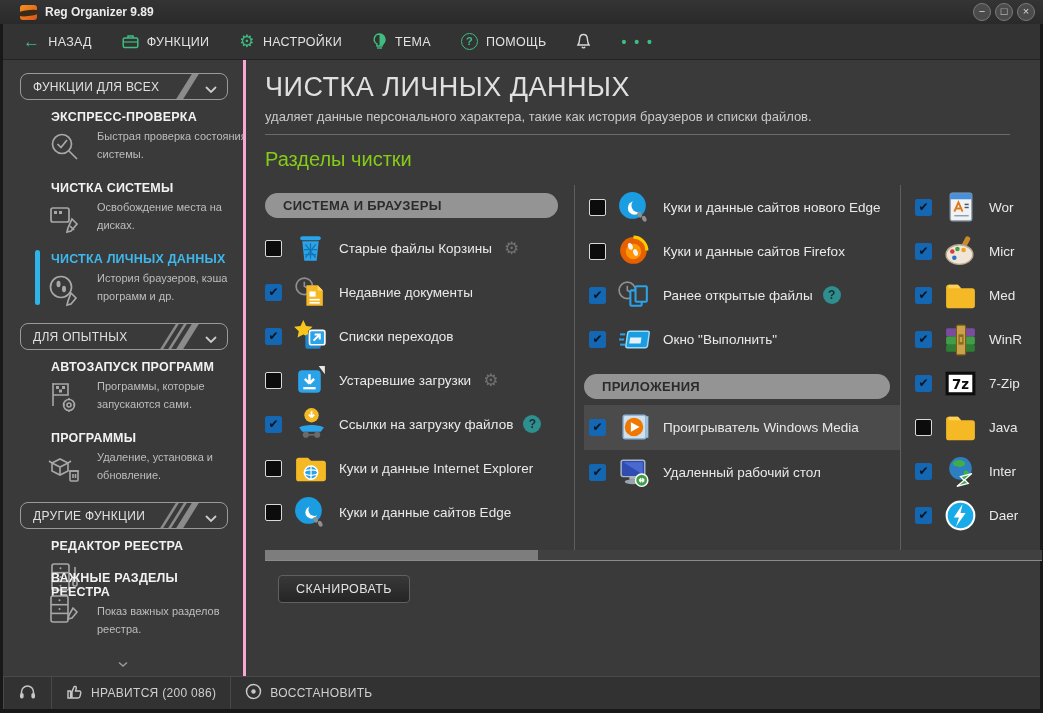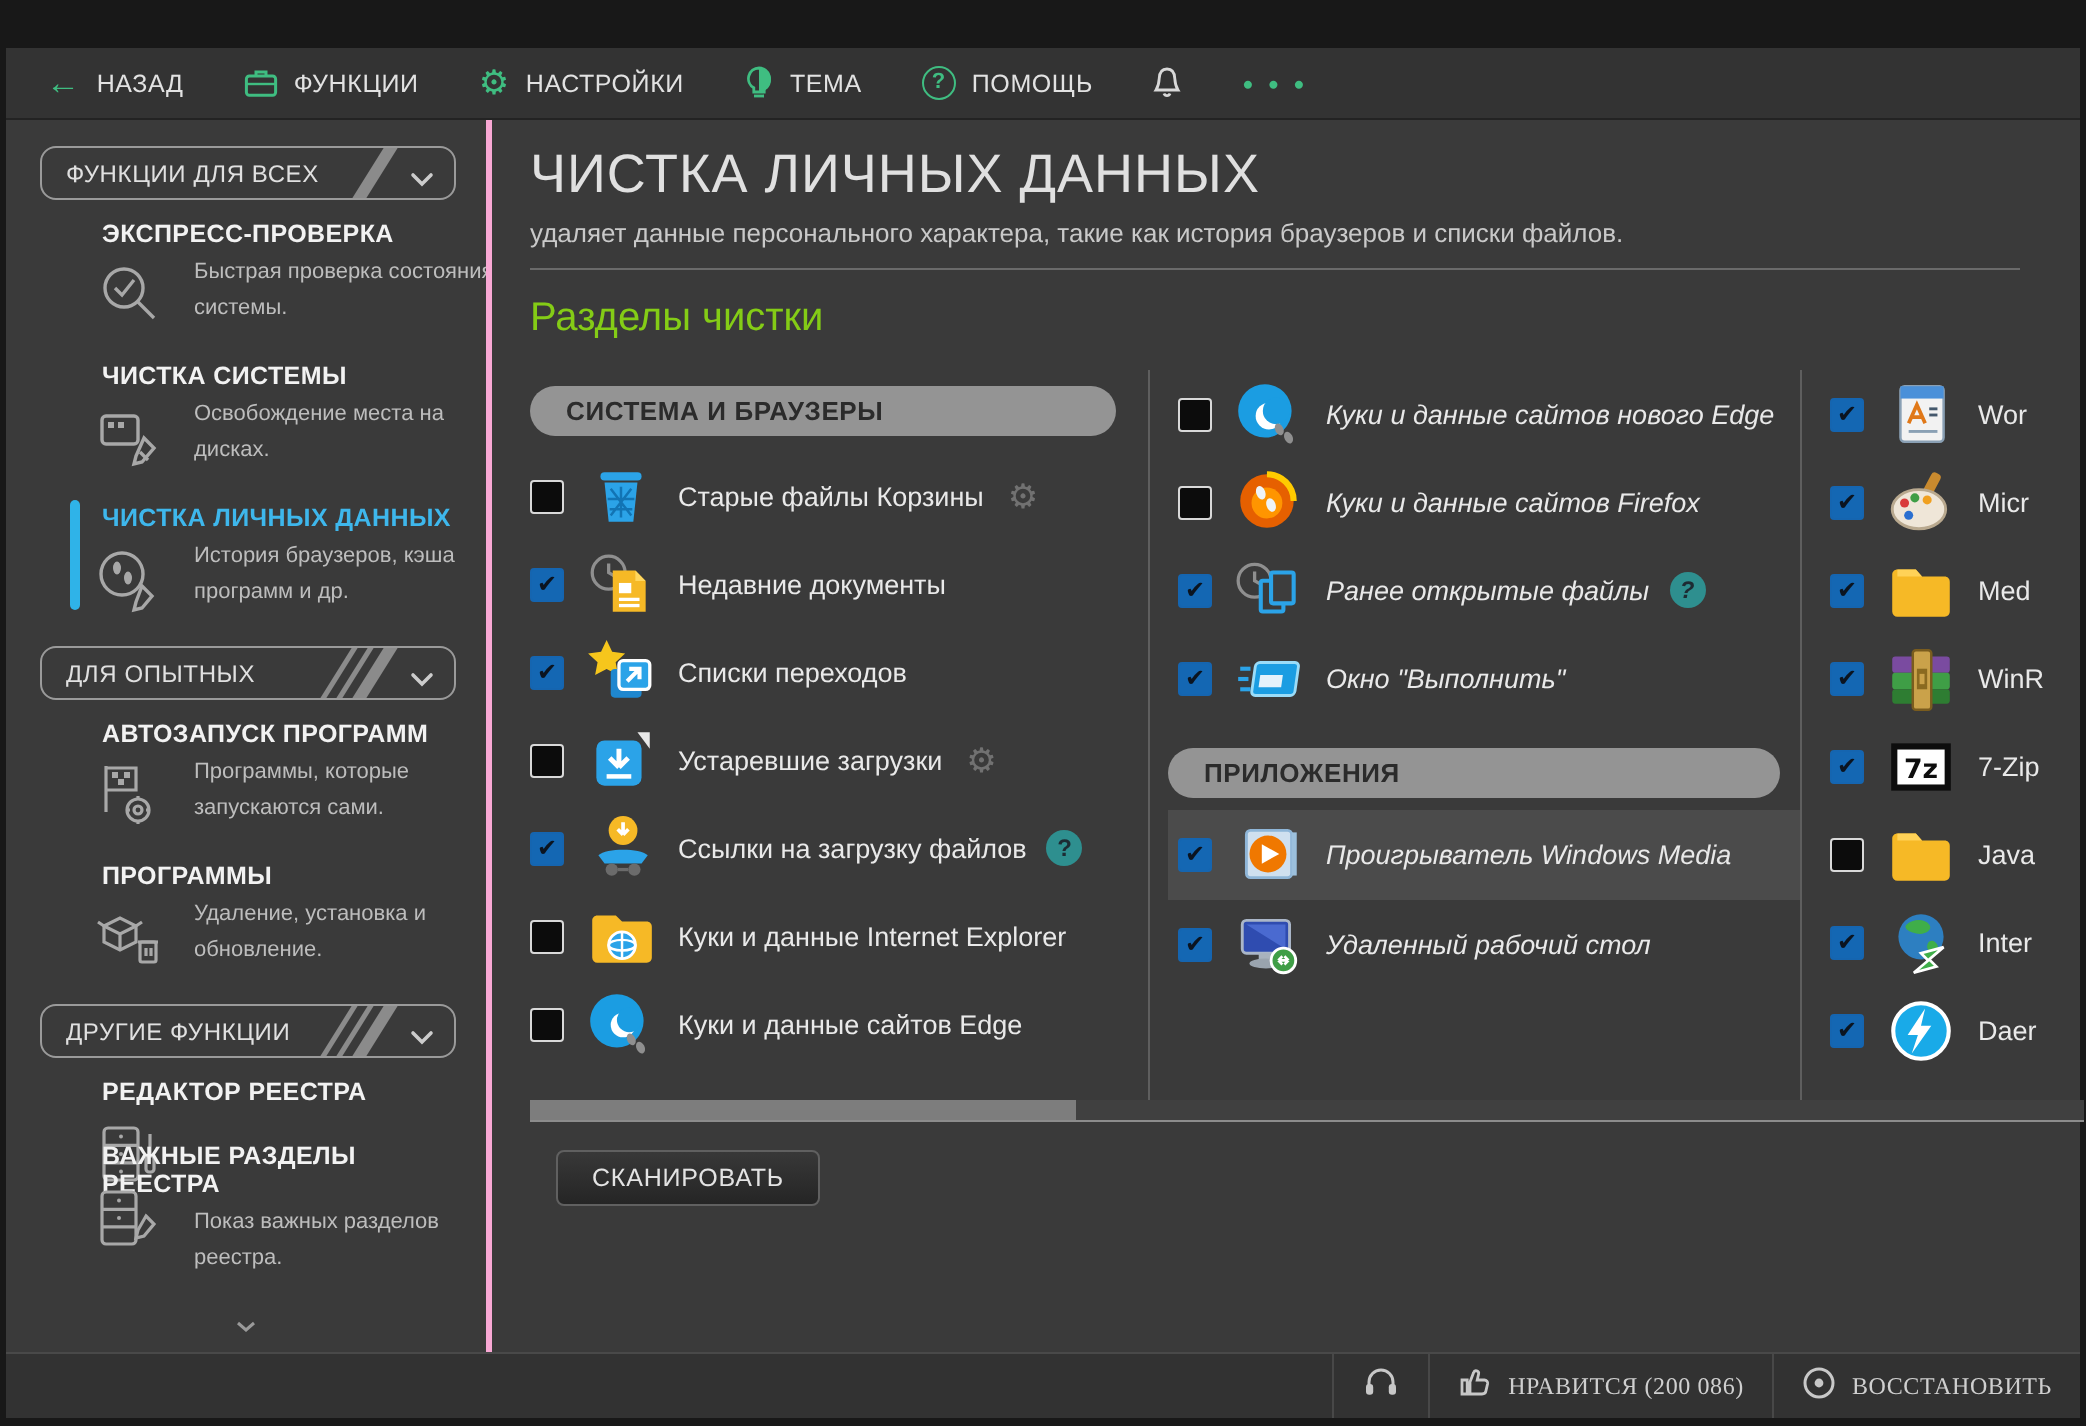--- a/index.html
+++ b/index.html
@@ -68,48 +68,57 @@
   .col1 { left:0; width:309px; }
   .col2 { left:310px; width:325px; }
   .col3 { left:636px; width:400px; }
 
   .pill { height:25px; border-radius:13px; background:#949494; color:#2b2b2b; font-size:13px;
     font-weight:bold; display:flex; align-items:center; padding:0 18px; letter-spacing:.3px; }
   .col1 .pill { margin:8px 16px 8px 0; }
   .col2 .pill { margin:13px 10px 6px 9px; }
 
   .row { display:flex; align-items:center; height:44px; gap:10px; }
-  .col2 .row { padding-left:14px;font-style:italic; }
+  .col2 .row { padding-left:14px; }
   .col2 .row.hl { background:#4b4b4b; margin-left:9px; margin-right:0; padding-left:5px; height:45px; }
   .col3 .row { padding-left:14px; white-space:nowrap; }
   .lbl { color:#e9e9e9; font-size:13.5px; }
   .cb { width:17px; height:17px; border:1.5px solid #d9d9d9; background:#0c0c0c; border-radius:2px;
     flex:none; text-align:center; line-height:15px; font-size:12px; color:#0b1420; }
   .cb[data-checked="true"] { background:#1467b3; border-color:#1565b0; }
   .cb[data-checked="true"]::after { content:"✔"; }
   .icn { width:37px; height:37px; flex:none; display:flex; align-items:center; justify-content:center; }
   .gearbtn { color:#717171; font-size:17px; line-height:1; margin-left:2px; }
   .helpbtn { width:18px; height:18px; border-radius:50%; background:#2e8f8f; color:#1d2b33;
     font-weight:bold; font-size:12px; text-align:center; line-height:18px; flex:none; }
 
   .scanbtn { margin-top:14px; margin-left:13px; display:inline-block; padding:6px 17px;
     background:linear-gradient(#383838,#252525); border:1px solid #606060; border-radius:4px;
     color:#e3e3e3; font-size:12.5px; letter-spacing:.4px; }
 
   
   .statusbar { position:absolute; left:3px; right:3px; bottom:4px; height:33px; background:#323232;
-    border-top:1px solid #494949; display:flex; align-items:center; justify-content:flex-end;font-family:Liberation Serif, serif; }
+    border-top:1px solid #494949; display:flex; align-items:center; justify-content:flex-start; }
   .sb-item { display:flex; align-items:center; gap:8px; padding:0 14px; height:100%;
     border-left:1px solid #484848; color:#cfcfcf; font-size:12px; letter-spacing:.3px; }
 </style>
 </head>
 <body>
 
 <div class="window">
 
+  <div class="titlebar">
+    <span class="logo"></span>
+    <span class="title-text">Reg Organizer 9.89</span>
+    <span class="winbtns">
+      <span class="wbtn">−</span>
+      <span class="wbtn">□</span>
+      <span class="wbtn">×</span>
+    </span>
+  </div>
 
   <div class="toolbar">
     <span class="tb-item">
       <span class="tb-arrow g">←</span>
       <span>НАЗАД</span>
     </span>
     <span class="tb-item">
       <span class="tb-ic">
         <svg width="17" height="15" viewBox="0 0 17 15">
             <rect x="1.2" y="4" width="14.6" height="9.6" rx="1.5" fill="none" stroke="#3fbd81" stroke-width="1.5"></rect>

